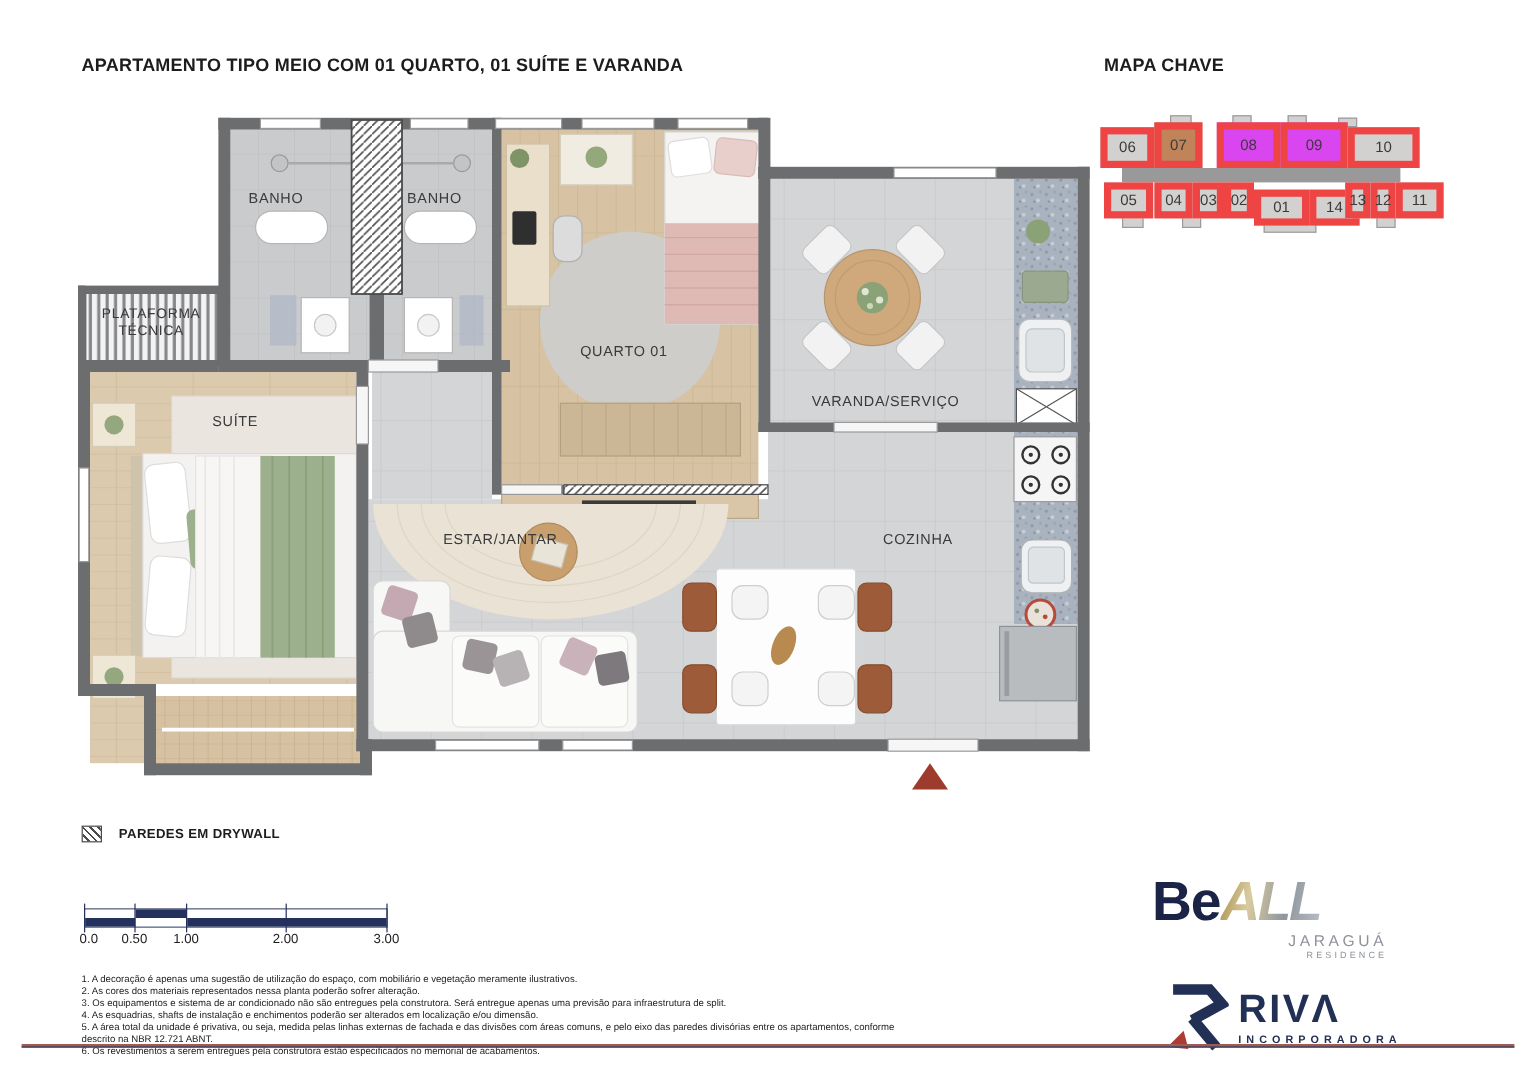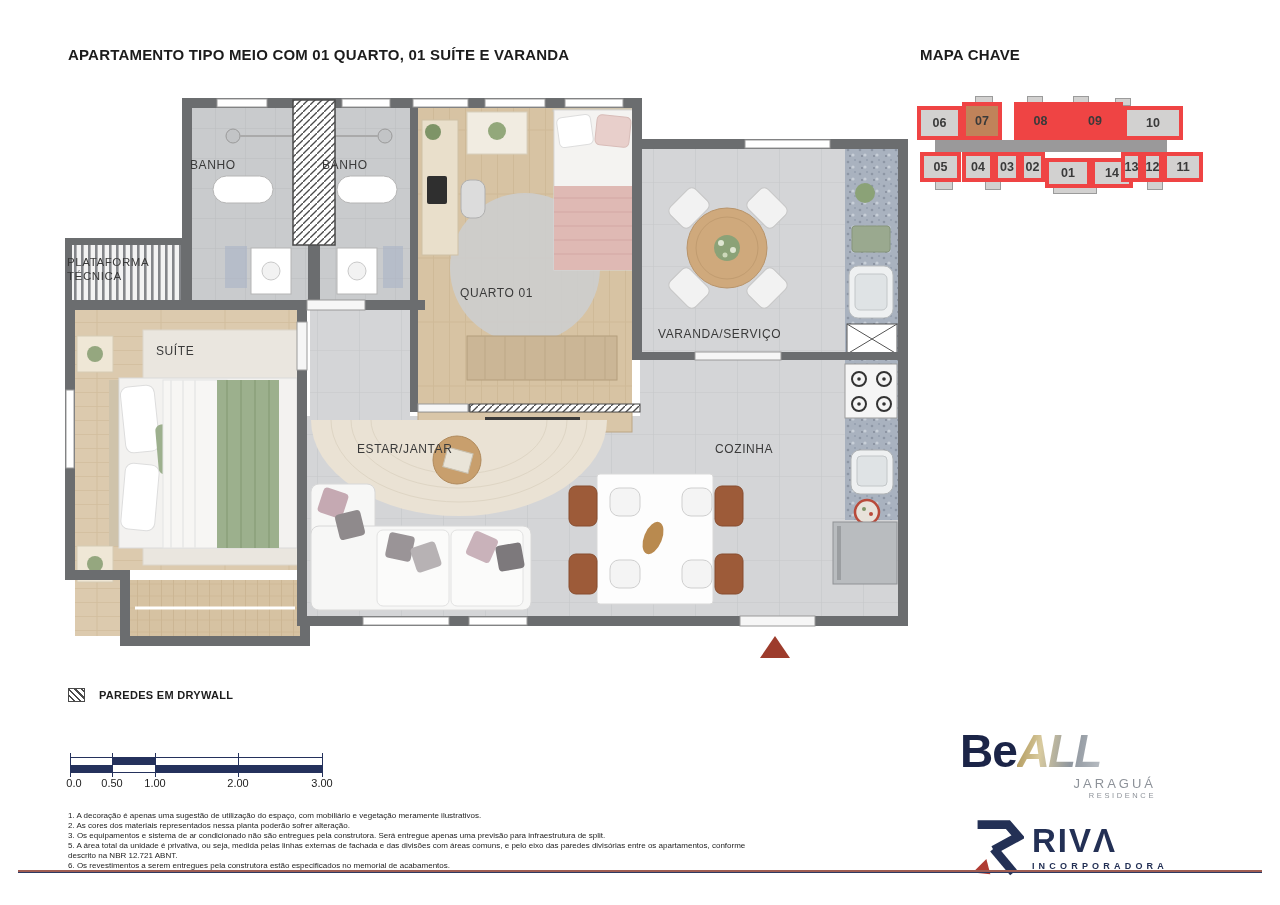--- a/index.html
+++ b/index.html
@@ -4,27 +4,27 @@
 <style>
   html,body{margin:0;padding:0;}
   body{width:1280px;height:905px;background:#ffffff;font-family:"Liberation Sans",sans-serif;position:relative;overflow:hidden;}
   .abs{position:absolute;}
   
   #page-title{left:68px;top:46px;font-size:15px;font-weight:bold;color:#1c1c1c;letter-spacing:.2px;}
   #mapa-title{left:920px;top:46px;font-size:15px;font-weight:bold;color:#1c1c1c;letter-spacing:.2px;}
   
   #plan{left:65px;top:98px;width:845px;height:570px;}
   #plan svg{position:absolute;left:0;top:0;}
-  .room-label{position:absolute;font-size:12px;color:#3a3a3a;letter-spacing:.6px;text-align:left;white-space:nowrap;}
+  .room-label{position:absolute;font-size:12px;color:#3a3a3a;letter-spacing:.6px;text-align:center;white-space:nowrap;}
   
   #keymap{left:915px;top:96px;width:275px;height:104px;}
-  .kcell{position:absolute;border:4px solid #ef4444;display:flex;align-items:center;justify-content:center;font-size:12.5px;color:#3a3a3a;box-sizing:border-box;font-weight:bold;}
+  .kcell{position:absolute;border:6px solid #ef4444;display:flex;align-items:center;justify-content:center;font-size:12.5px;color:#3a3a3a;box-sizing:border-box;}
   .kgray{background:#d2d1d0;}
   .kaccent{background:#c0835a;}
-  .kpeach{background:#ef4444;}
+  .kpeach{background:#d946ef;}
   .kcorridor{position:absolute;background:#9a999a;}
   .ktooth{position:absolute;background:#d2d1d0;border:1px solid #9b9b9b;box-sizing:border-box;}
   
   #legend{left:68px;top:683px;width:300px;}
   .legend-row{position:relative;height:23px;display:flex;align-items:center;}
   .legend-label{font-size:11px;font-weight:bold;color:#1d1d1d;letter-spacing:.3px;margin-left:14px;}
   .sw-concrete{width:17px;height:14px;background:#8c8e90;border:2px solid #6e7072;box-sizing:border-box;}
   .sw-drywall{width:17px;height:14px;background:repeating-linear-gradient(45deg,#ffffff 0 3px,#4a4a4a 3px 4.5px);border:1.5px solid #4a4a4a;box-sizing:border-box;}
   .sw-triangle{width:0;height:0;border-left:9px solid transparent;border-right:9px solid transparent;border-bottom:15px solid #9d3c2c;}
   
@@ -348,20 +348,21 @@
   <span class="scale-num" style="left:42px;">0.50</span>
   <span class="scale-num" style="left:85px;">1.00</span>
   <span class="scale-num" style="left:168px;">2.00</span>
   <span class="scale-num" style="left:252px;">3.00</span>
 </div>
 
 <div class="abs" id="notas">
   <div class="nota-line">1. A decoração é apenas uma sugestão de utilização do espaço, com mobiliário e vegetação meramente ilustrativos.</div>
   <div class="nota-line">2. As cores dos materiais representados nessa planta poderão sofrer alteração.</div>
   <div class="nota-line">3. Os equipamentos e sistema de ar condicionado não são entregues pela construtora. Será entregue apenas uma previsão para infraestrutura de split.</div>
+  <div class="nota-line">4. As esquadrias, shafts de instalação e enchimentos poderão ser alterados em localização e/ou dimensão.</div>
   <div class="nota-line">5. A área total da unidade é privativa, ou seja, medida pelas linhas externas de fachada e das divisões com áreas comuns, e pelo eixo das paredes divisórias entre os apartamentos, conforme descrito na NBR 12.721 ABNT.</div>
   <div class="nota-line">6. Os revestimentos a serem entregues pela construtora estão especificados no memorial de acabamentos.</div>
 </div>
 
 <div class="abs" id="beall">
   <div class="row1">
     <span class="be">Be</span><span class="all">ALL</span>
   </div>
   <span class="sub1">JARAGUÁ</span>
   <span class="sub2">RESIDENCE</span>

